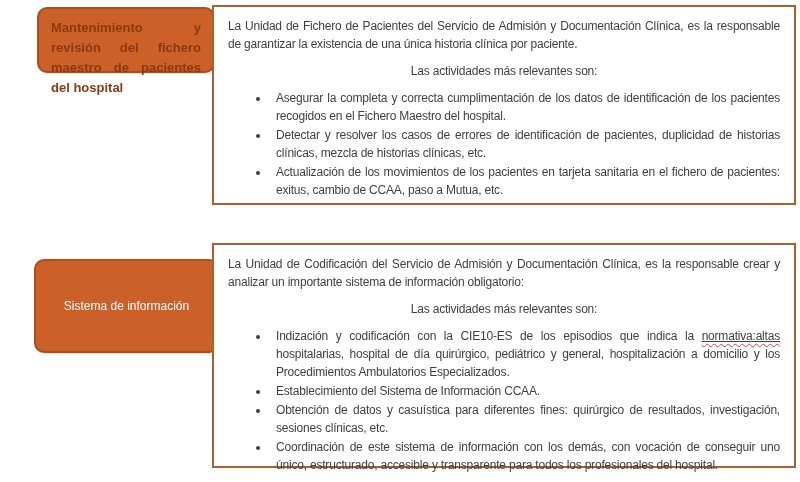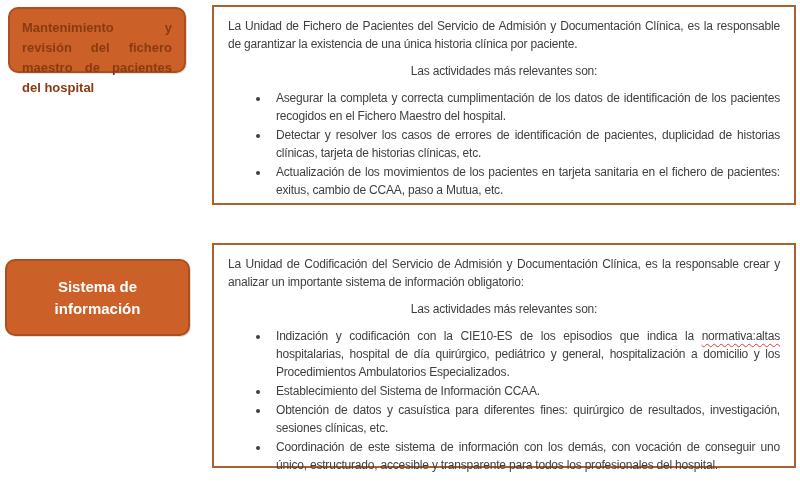--- a/index.html
+++ b/index.html
@@ -18,47 +18,47 @@
   }
 
   
   .label-box {
     position: absolute;
     background: #cc6029;
     border: 2px solid #ad4e1c;
     border-radius: 10px;
     box-sizing: border-box;
     box-shadow: 1px 1px 0 rgba(0,0,0,0.12);
+    margin-left: 29px;
   }
   .label-box-1 {
     left: 8px;
     top: 7px;
     width: 178px;
     height: 66px;
     padding: 9px 12px;
     color: #8a3a10;
     font-size: 13px;
     line-height: 20px;
     font-weight: bold;
     text-align: justify;
   }
   .label-box-2 {
     left: 5px;
     top: 259px;
     width: 185px;
-    height: 77px;
+    height: 94px;
     color: #ffffff;
-    font-size: 15px;
+    font-size: 12px;
     line-height: 22px;
     display: flex;
     align-items: center;
     justify-content: center;
     text-align: center;
     padding: 4px 18px;
-    font-weight: bold;
   }
 
   
   .content-box {
     position: absolute;
     left: 212px;
     width: 584px;
     background: #ffffff;
     border: 2px solid #a9622f;
     box-sizing: border-box;
@@ -89,20 +89,21 @@
     padding: 0 0 0 42px;
   }
   .content-box li {
     text-align: justify;
     margin: 0 0 1px 0;
     padding-left: 6px;
   }
 
   
   .underline {
+    text-decoration: underline;
     text-decoration-color: #3f3f3f;
   }
   .squiggle {
     text-decoration: underline wavy #e03c31;
     text-decoration-thickness: 1px;
     text-underline-offset: 3px;
   }
 </style>
 </head>
 <body>
@@ -114,21 +115,21 @@
   </div>
 
   <div class="content-box content-box-1">
     <p>La Unidad de Fichero de Pacientes del Servicio de Admisión y Documentación Clínica, es la responsable de garantizar la existencia de una única historia clínica por paciente.</p>
     <p class="activities">Las actividades más relevantes son:</p>
     <ul>
       <li>
         <span>Asegurar la completa y correcta cumplimentación de los datos de identificación de los pacientes recogidos en el Fichero Maestro del hospital.</span>
       </li>
       <li>
-        <span>Detectar y resolver los casos de errores de identificación de pacientes, duplicidad de historias clínicas, tarjeta de historias clínicas, etc.</span>
+        <span>Detectar y resolver los casos de errores de identificación de pacientes, duplicidad de historias clínicas, mezcla de historias clínicas, etc.</span>
       </li>
       <li>
         <span>Actualización de los movimientos de los pacientes en tarjeta sanitaria en el fichero de pacientes: exitus, cambio de CCAA, paso a Mutua, etc.</span>
       </li>
     </ul>
   </div>
 
   <div class="label-box label-box-2">
     <span>Sistema de información</span>
   </div>

